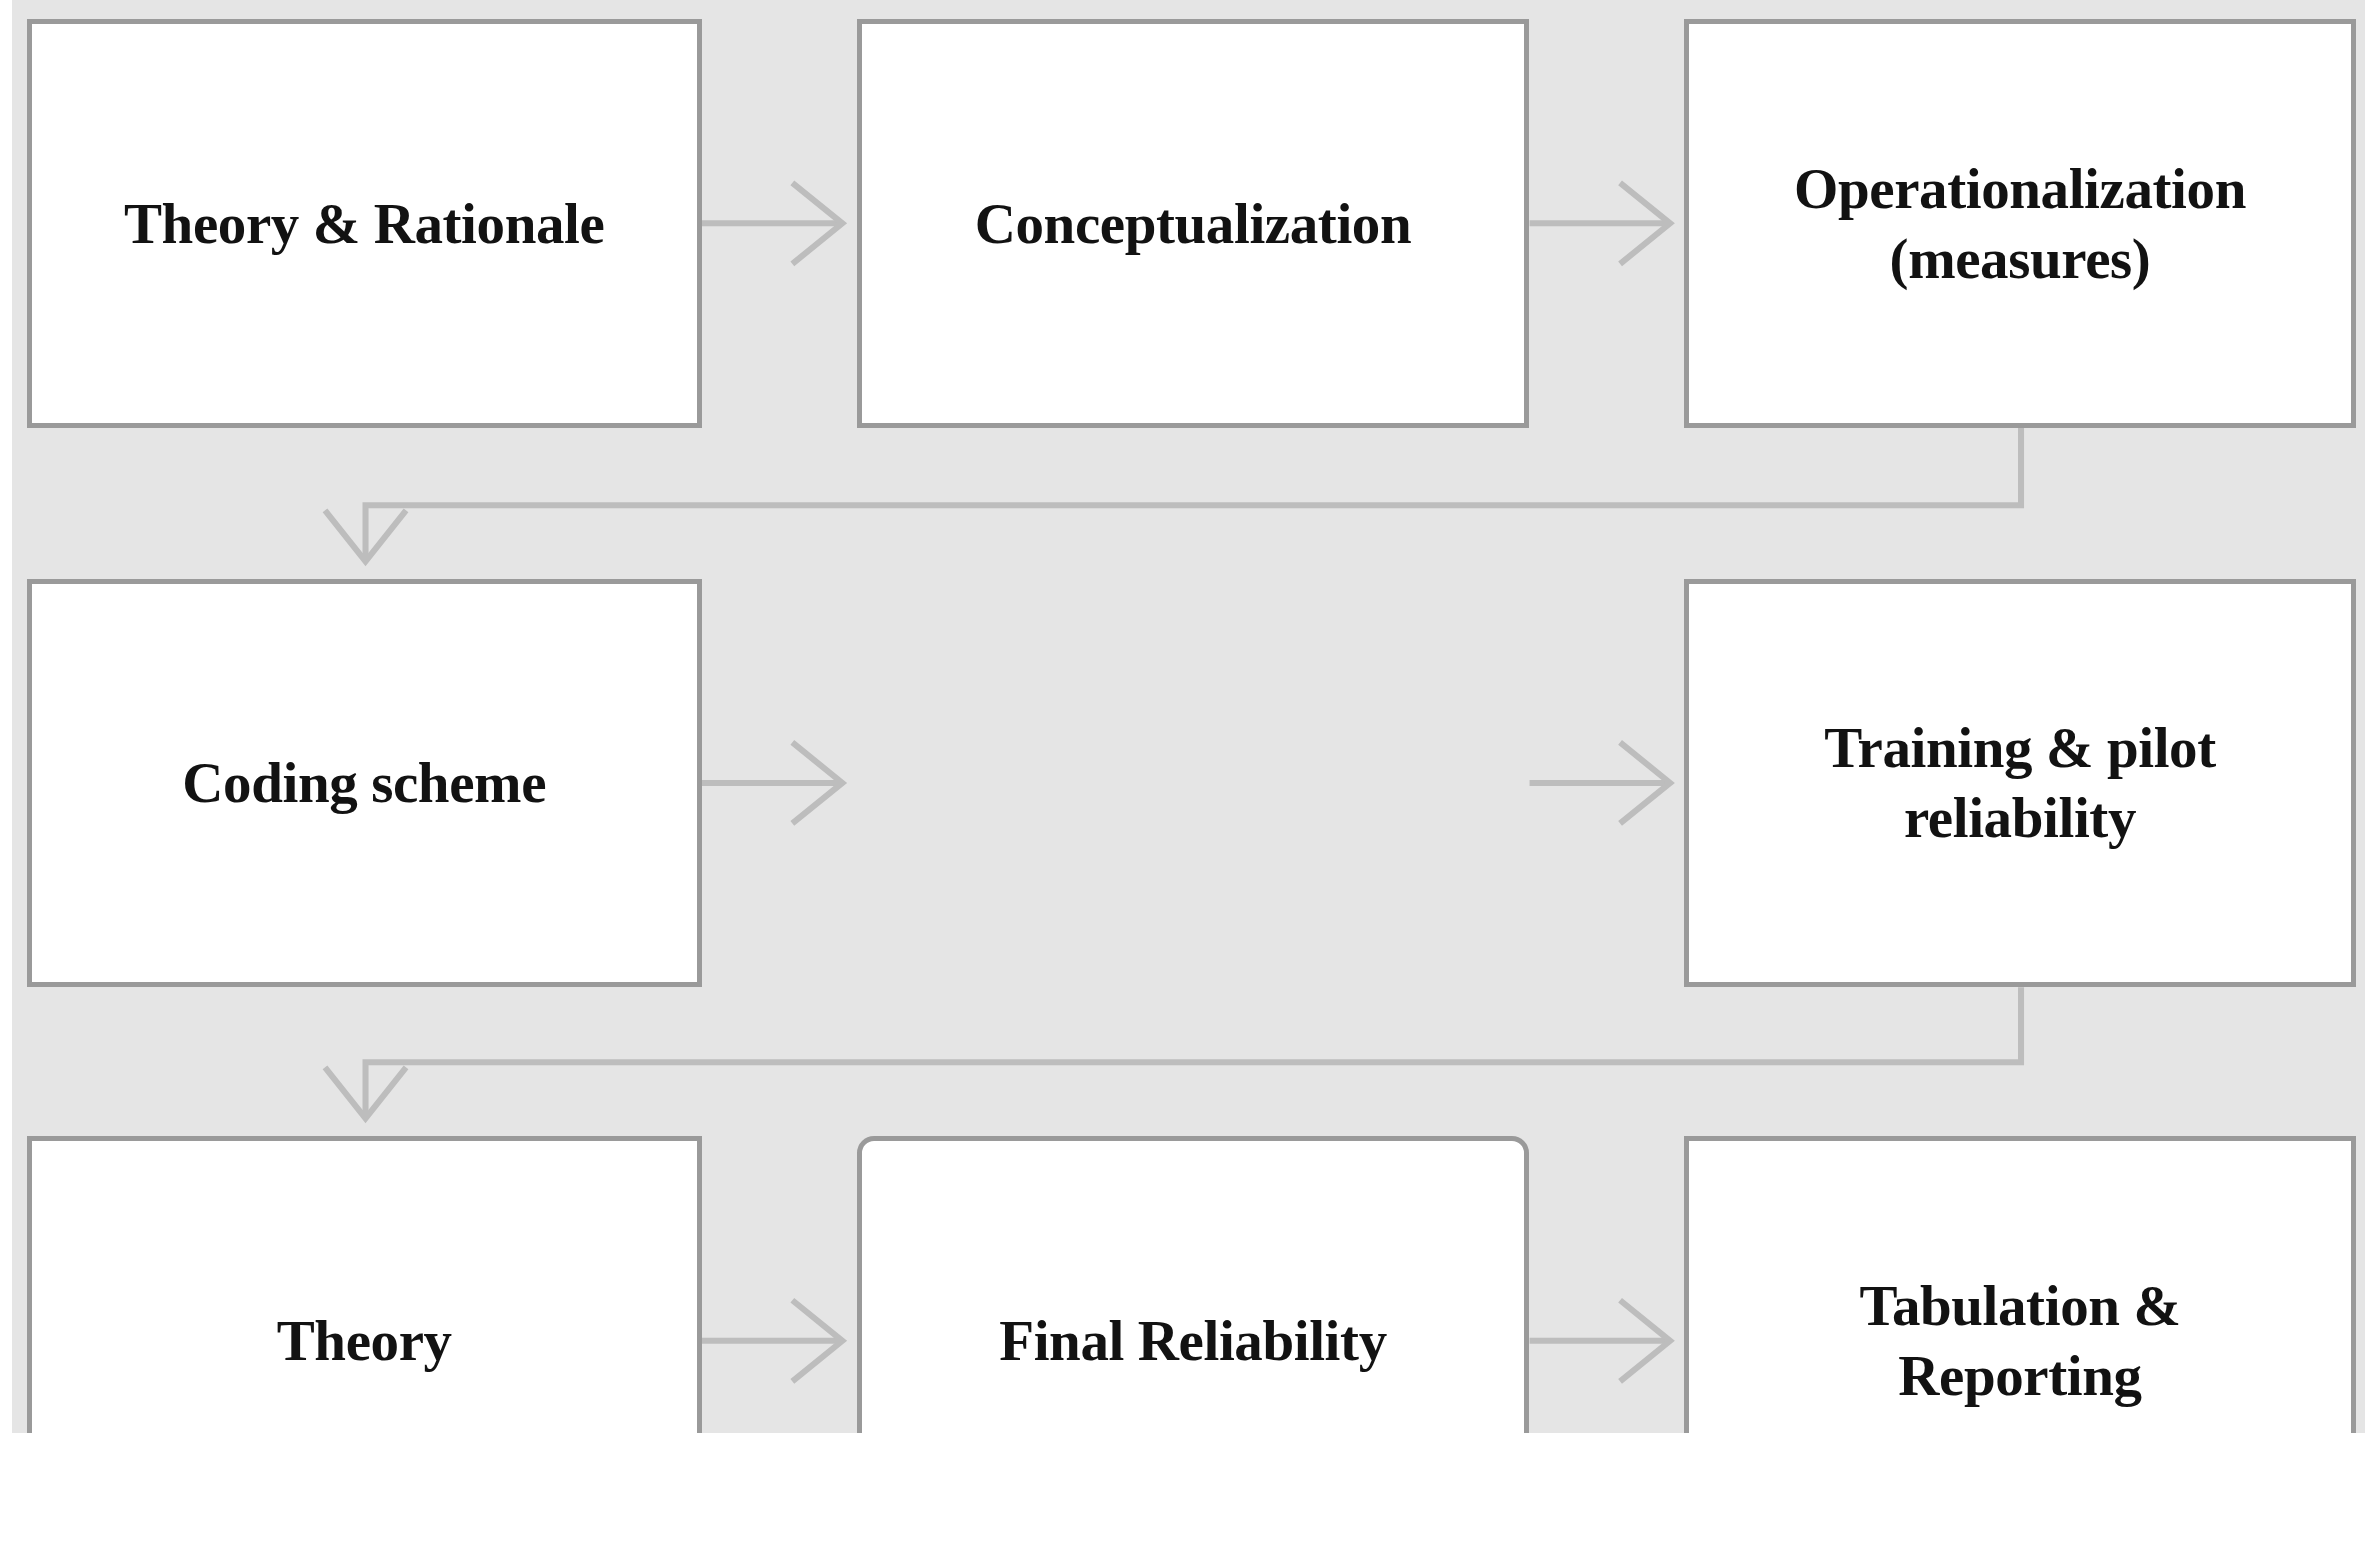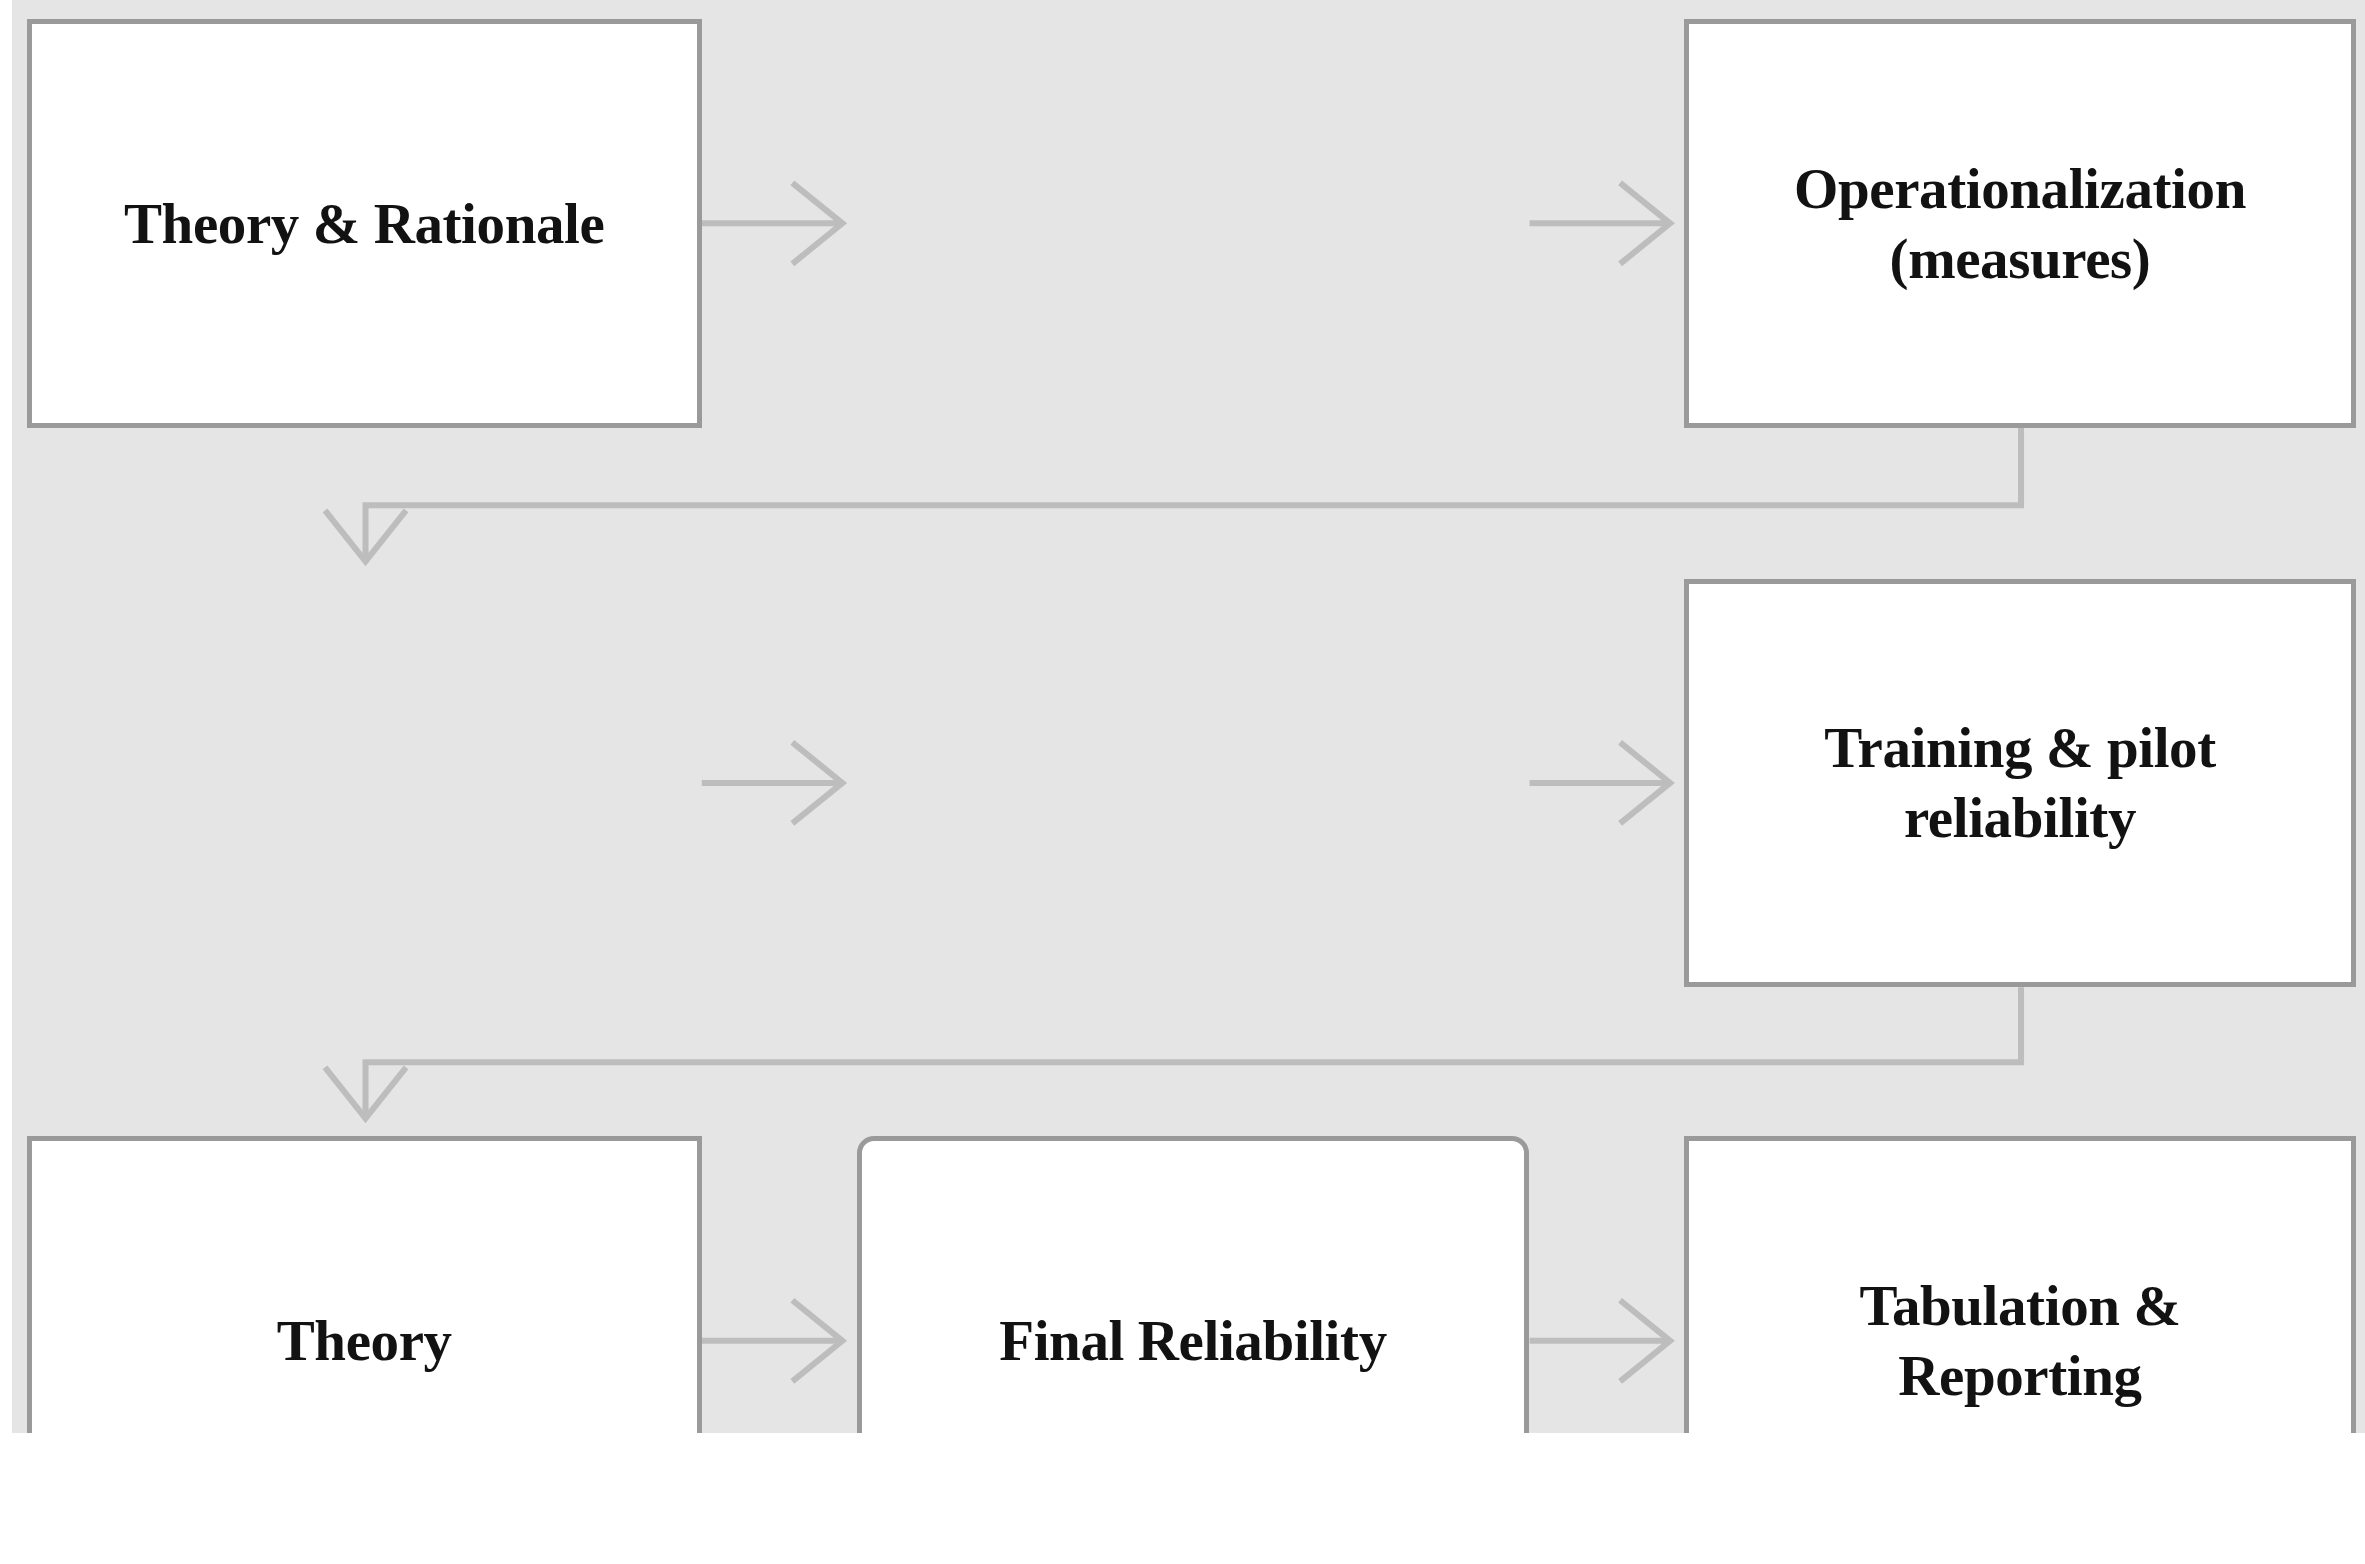--- a/index.html
+++ b/index.html
@@ -109,26 +109,32 @@
     <g>
       <path class="wire-line" d="M 1760 1555 L 1920 1555"></path>
       <path class="wire-head" d="M 1865 1508 L 1923 1555 L 1865 1602"></path>
     </g>
   </svg>
 
   <div class="node" id="node-theory">
     <span class="node-label">Theory &amp; Rationale</span>
   </div>
 
+  <div class="node" id="node-concept">
+    <span class="node-label">Conceptualization</span>
+  </div>
 
   <div class="node" id="node-operational">
     <span class="node-label">Operationalization
 (measures)</span>
   </div>
 
+  <div class="node" id="node-codingscheme">
+    <span class="node-label">Coding scheme</span>
+  </div>
 
 
   <div class="node" id="node-training">
     <span class="node-label">Training &amp; pilot
 reliability</span>
   </div>
 
   <div class="node" id="node-coding">
     <span class="node-label">Theory</span>
   </div>

